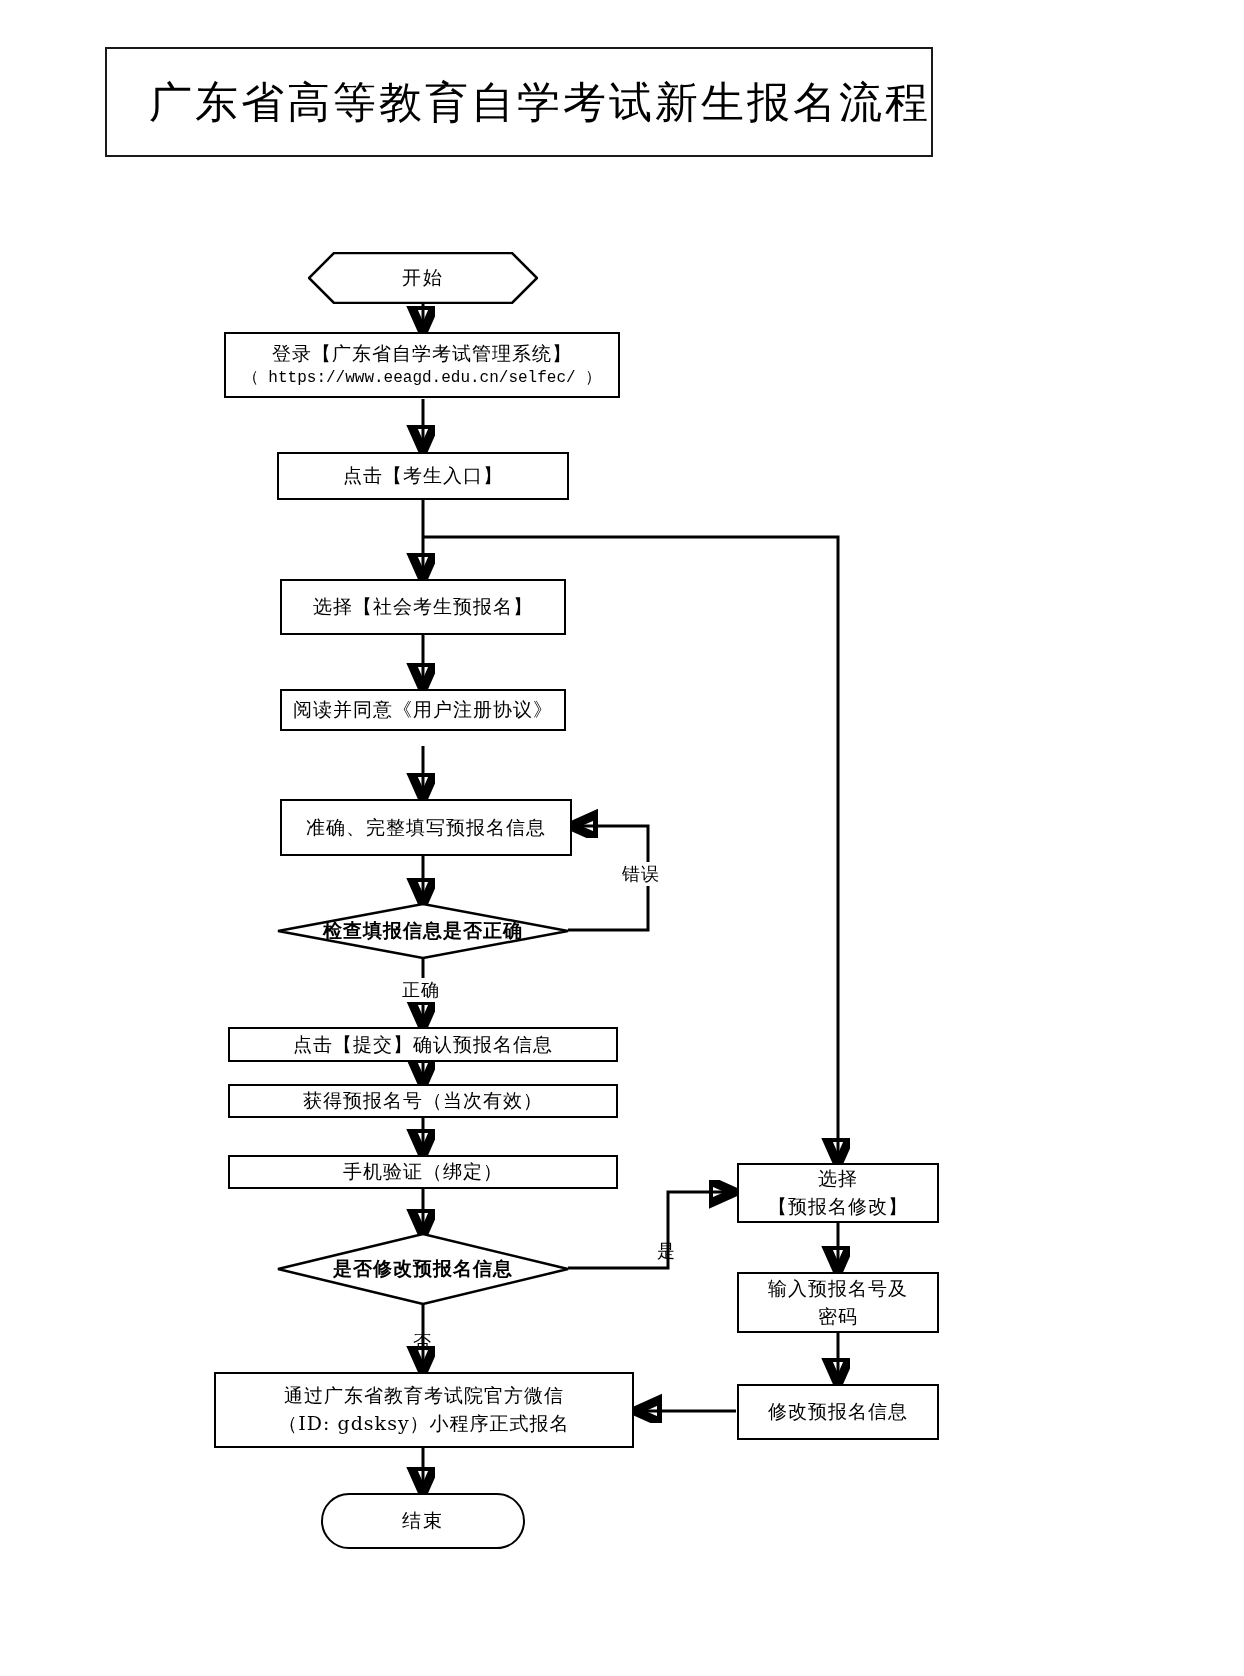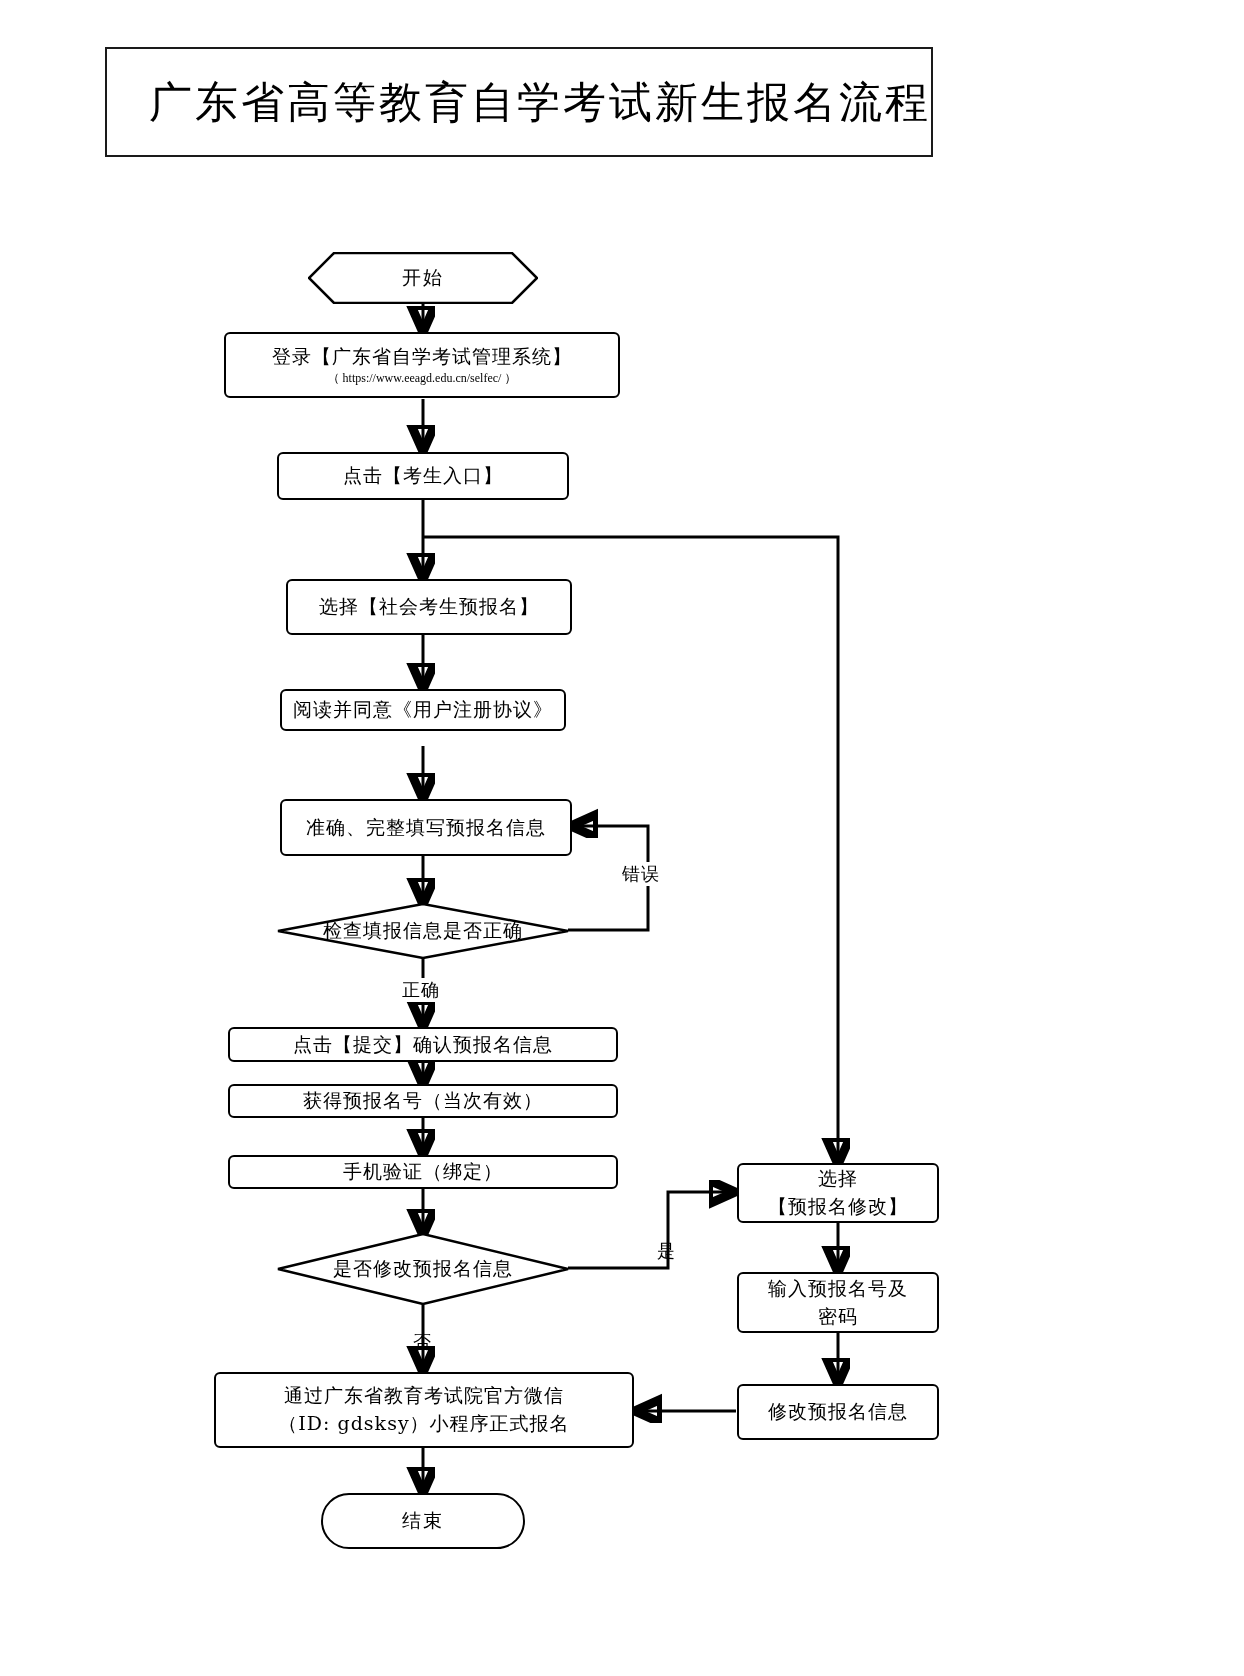--- a/index.html
+++ b/index.html
@@ -10,33 +10,33 @@
     position:absolute;left:105px;top:47px;width:828px;height:110px;
     border:2px solid #1a1a1a;box-sizing:border-box;
     display:flex;align-items:center;justify-content:flex-end;
   }
   .title-text{
     font-size:43px;letter-spacing:3px;line-height:1;
     font-family:"DejaVu Serif","Liberation Serif",serif;
     white-space:nowrap;
   }
 
-  .node{position:absolute;box-sizing:border-box;display:flex;align-items:center;justify-content:center;text-align:center;border-radius:6px;}
+  .node{position:absolute;box-sizing:border-box;display:flex;align-items:center;justify-content:center;text-align:center;}
   .rect{border:2px solid #000;background:#fff;}
   .rect .lbl{font-size:19px;line-height:1.45;letter-spacing:1px;padding:0 6px;}
-  .rect .lbl.mono{font-family:Liberation Serif, serif;font-size:12px;letter-spacing:0px;}
+  .rect .lbl.mono{font-family:Liberation Mono, monospace;font-size:16px;letter-spacing:0px;}
 
   .hexnode{position:absolute;margin-top:24px;}
   .hexnode svg{display:block;}
   .hexnode .lbl{
     position:absolute;left:0;top:0;width:100%;height:100%;
     display:flex;align-items:center;justify-content:center;
     font-size:19px;letter-spacing:2px;
   }
-  .diamond{position:absolute;}
+  .diamond{position:absolute;font-weight:bold;}
   .diamond svg{display:block;}
   .diamond .lbl{
     position:absolute;left:0;top:0;width:100%;height:100%;
     display:flex;align-items:center;justify-content:center;
     font-size:19px;letter-spacing:1px;
   }
   .roundnode{position:absolute;border:2px solid #000;border-radius:40px;background:#fff;box-sizing:border-box;
     display:flex;align-items:center;justify-content:center;}
   .roundnode .lbl{font-size:19px;letter-spacing:2px;}
 
@@ -109,21 +109,21 @@
     <div style="display:flex;flex-direction:column;align-items:center;justify-content:center;">
       <div class="lbl">登录【广东省自学考试管理系统】</div>
       <div class="lbl mono">（ https://www.eeagd.edu.cn/selfec/ ）</div>
     </div>
   </div>
 
   <div class="node rect" style="left:277px;top:452px;width:292px;height:48px;">
     <div class="lbl">点击【考生入口】</div>
   </div>
 
-  <div class="node rect" style="left:280px;top:579px;width:286px;height:56px;margin-left:6px;">
+  <div class="node rect" style="left:280px;top:579px;width:286px;height:56px;">
     <div class="lbl">选择【社会考生预报名】</div>
   </div>
 
   <div class="node rect" style="left:280px;top:689px;width:286px;height:42px;">
     <div class="lbl">阅读并同意《用户注册协议》</div>
   </div>
 
   <div class="node rect" style="left:280px;top:799px;width:292px;height:57px;">
     <div class="lbl">准确、完整填写预报名信息</div>
   </div>

